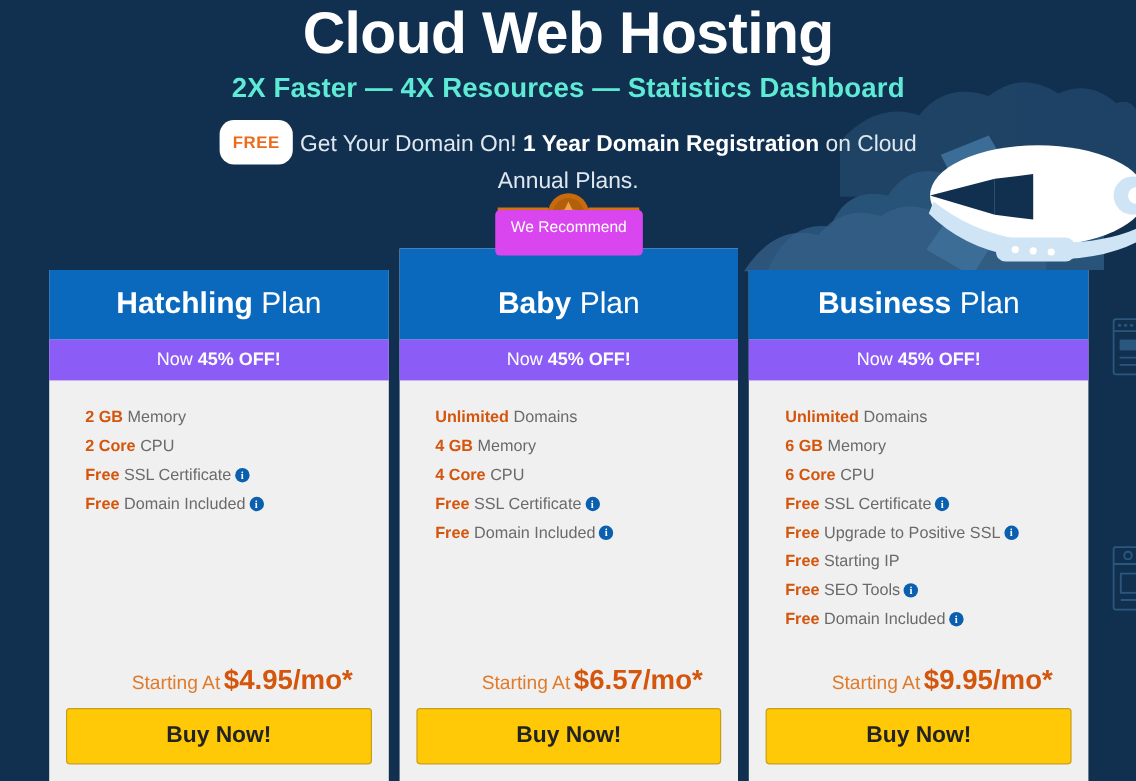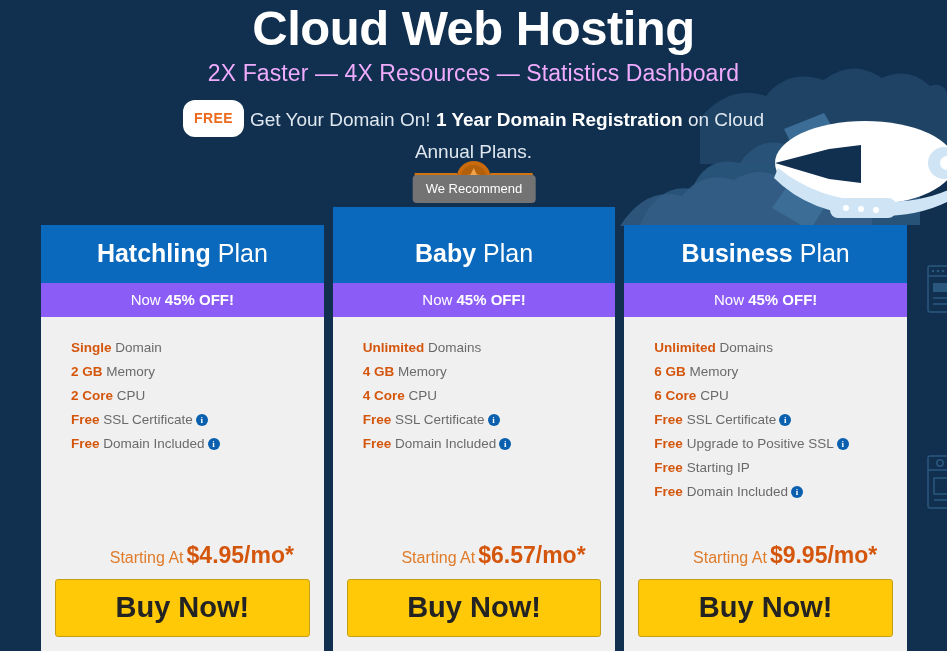--- a/index.html
+++ b/index.html
@@ -20,21 +20,21 @@
   #bg-art { position: absolute; inset: 0; pointer-events: none; }
 
   
   .hero { position: relative; z-index: 4; padding-top: 2px; text-align: center; }
   .hero-title {
     font-size: 49px; font-weight: bold; color: #ffffff;
     letter-spacing: -0.5px; line-height: 52px;
   }
   .hero-sub {
     margin-top: 6px;
-    font-size: 23px; color: #f0abfc; font-weight: 400;
+    font-size: 23px; color: #5eead4; font-weight: 700;
     letter-spacing: 0.1px;
   }
   .hero-promo {
     margin-top: 13px;
     font-size: 19px; color: #dfe7ef; font-weight: 300;
     line-height: 30px;
     max-width: 640px;
     margin-left: auto; margin-right: auto;
   }
   .hero-promo b { color: #ffffff; font-weight: bold; text-align: right; }
@@ -123,41 +123,41 @@
     font-size: 23px;
     margin-left: 3px;
   }
   .buy-btn {
     display: block;
     margin: 0 14px 14px;
     background: #ffc907;
     border: 1px solid #c79f16;
     border-radius: 3px;
     color: #232323;
-    font-size: 29px;
+    font-size: 19px;
     font-weight: bold;
     text-align: center;
     padding: 11px 0 12px;
     cursor: pointer;
     font-family: "Liberation Sans", sans-serif;
   }
 
   
   .ribbon {
     position: absolute; z-index: 7;
     left: 50%; transform: translateX(-50%);
     top: -32px;
     text-align: center;
   }
   .ribbon-label {
     position: relative; z-index: 2;
-    background: #737373;
+    background: #d946ef;
     color: #ffffff;
     font-size: 13px;
-    padding: 6px 13px 7px;
+    padding: 6px 13px 17px;
     border-radius: 4px;
     display: inline-block;
     white-space: nowrap;
   }
 </style>
 </head>
 <body>
 
 <div id="stage">
 
@@ -214,21 +214,20 @@
     <div class="hero-promo">
       <span class="free-badge">FREE</span><span>Get Your Domain On! </span><b>1 Year Domain Registration</b><span> on Cloud Annual Plans.</span>
     </div>
   </div>
 
   <div class="cards" id="cards">
       <div class="card">
         <div class="card-head"><b>Hatchling</b><span> Plan</span></div>
         <div class="card-offer"><span>Now </span><b>45% OFF!</b></div>
         <div class="card-body">
-          <div class="feature"><b>Single</b><span> Domain</span></div>
           <div class="feature"><b>2 GB</b><span> Memory</span></div>
           <div class="feature"><b>2 Core</b><span> CPU</span></div>
           <div class="feature"><b>Free</b><span> SSL Certificate</span><span class="info-icon">i</span></div>
           <div class="feature"><b>Free</b><span> Domain Included</span><span class="info-icon">i</span></div>
         </div>
         <div class="card-price"><span>Starting At</span><span class="amount">$4.95/mo*</span></div>
         <div class="buy-btn">Buy Now!</div>
       </div>
       <div class="card featured">
         <div class="ribbon"><svg width="130" height="42" viewBox="0 0 130 42" style="position:absolute;left:50%;transform:translateX(-50%);top:-16px;z-index:1">
@@ -257,20 +256,21 @@
       <div class="card">
         <div class="card-head"><b>Business</b><span> Plan</span></div>
         <div class="card-offer"><span>Now </span><b>45% OFF!</b></div>
         <div class="card-body">
           <div class="feature"><b>Unlimited</b><span> Domains</span></div>
           <div class="feature"><b>6 GB</b><span> Memory</span></div>
           <div class="feature"><b>6 Core</b><span> CPU</span></div>
           <div class="feature"><b>Free</b><span> SSL Certificate</span><span class="info-icon">i</span></div>
           <div class="feature"><b>Free</b><span> Upgrade to Positive SSL</span><span class="info-icon">i</span></div>
           <div class="feature"><b>Free</b><span> Starting IP</span></div>
+          <div class="feature"><b>Free</b><span> SEO Tools</span><span class="info-icon">i</span></div>
           <div class="feature"><b>Free</b><span> Domain Included</span><span class="info-icon">i</span></div>
         </div>
         <div class="card-price"><span>Starting At</span><span class="amount">$9.95/mo*</span></div>
         <div class="buy-btn">Buy Now!</div>
       </div>
     </div>
 
 </div>
 
 </body></html>

